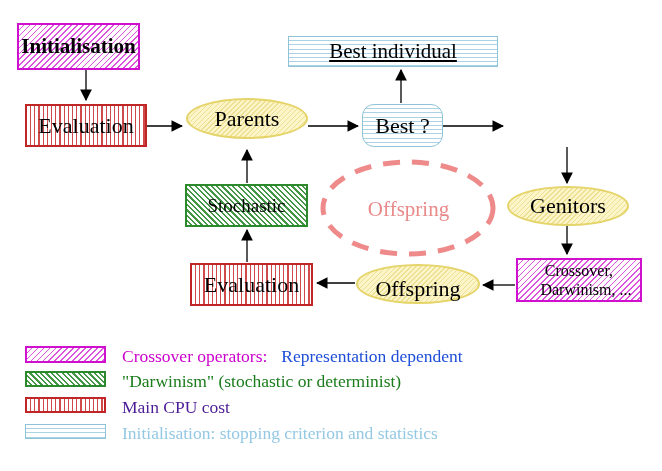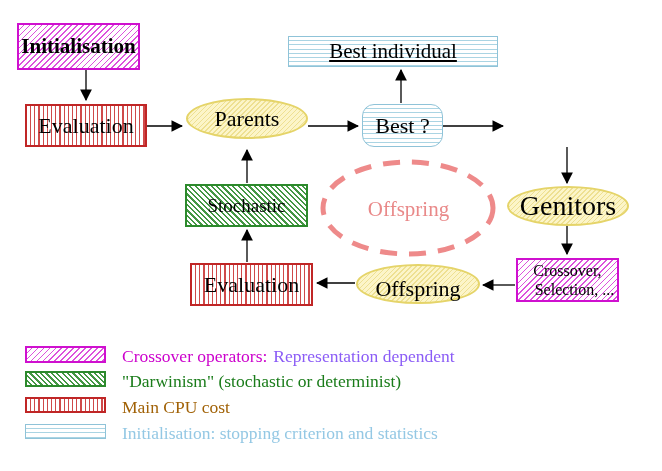--- a/index.html
+++ b/index.html
@@ -36,45 +36,45 @@
     background:repeating-linear-gradient(135deg,#fcf5c9 0px,#fcf5c9 2.4px,#eee092 2.4px,#eee092 3.5px);
   }
 
   
   #n-initialisation { left:17px; top:23px;  width:123px; height:47px; font-size:21px;font-weight:bold; }
   #n-evaluation-top { left:25px; top:104px; width:122px; height:43px; font-size:22px; }
   #n-parents        { left:186px;top:98px; width:122px; height:41px; font-size:22px; }
   #n-best           { left:288px;top:36px;  width:210px; height:31px; font-size:21px;text-decoration:underline; }
   #n-stop           { left:362px;top:104px; width:81px;  height:43px; font-size:22px; border-radius:12px; }
   #n-selection      { left:507px;top:103px; width:122px; height:43px; font-size:22px; }
-  #n-genitors       { left:507px;top:186px; width:122px; height:40px; font-size:28px;text-align:center; }
-  #n-crossover      { left:516px;top:258px; width:103px; height:44px; font-size:16px; line-height:19px; }
+  #n-genitors       { left:507px;top:186px; width:122px; height:40px; font-size:22px;text-align:center; }
+  #n-crossover      { left:516px;top:258px; width:126px; height:44px; font-size:16px; line-height:19px; }
   #n-offspring      { left:356px;top:264px; width:124px; height:40px; font-size:22px;align-items:flex-end; }
   #n-evaluation-bot { left:190px;top:263px; width:123px; height:43px; font-size:22px; }
   #n-replacement    { left:185px;top:184px; width:123px; height:43px; font-size:19px; }
   #n-generation     { left:340px;top:196px; width:137px; height:26px; font-size:21px;
                       color:#e98989; justify-content:center; }
   #crossover-lines { white-space:normal; }
   #crossover-lines .l2 { margin-left:14px; }
 
   
   .swatch { position:absolute; left:25px; width:81px; box-sizing:border-box; }
   #sw-stochastic { top:346px; height:17px; }
   #sw-darwinism  { top:371px; height:16px; }
   #sw-cpu        { top:397px; height:16px; }
   #sw-checkpoint { top:424px; height:15px; border-width:1px; }
   .legend-text { position:absolute; left:122px; font-size:17.5px; white-space:nowrap; }
   #lt-stochastic { top:346px; }
   #lt-darwinism  { top:371px; }
   #lt-cpu        { top:397px; }
   #lt-checkpoint { top:423px; }
   .c-magenta { color:#cc00cc; }
-  .c-gold    { color:#8b5cf6; margin-left:6px; }
+  .c-gold    { color:#1d4ed8; margin-left:14px; }
   .c-green   { color:#1a7c1a; }
-  .c-red     { color:#a16207; }
+  .c-red     { color:#4c1d95; }
   .c-blue    { color:#94c8e4; }
 </style>
 </head>
 <body>
 
 <div id="stage">
 
   <svg id="arrow-layer" viewBox="0 0 662 471" xmlns="http://www.w3.org/2000/svg">
     <defs>
       <marker id="ah" viewBox="0 0 10 10" refX="9" refY="5" markerWidth="9" markerHeight="9" orient="auto-start-reverse">
@@ -118,21 +118,21 @@
     </div>
 
 
   <div id="n-genitors" class="node ellipse-yellow">
       <span>Genitors</span>
     </div>
 
   <div id="n-crossover" class="node hatch-magenta">
     <div id="crossover-lines">
       <div>Crossover,</div>
-      <div class="l2">Selection, ...</div>
+      <div class="l2">Darwinism, ...</div>
     </div>
   </div>
 
   <div id="n-offspring" class="node ellipse-yellow">
       <span>Offspring</span>
     </div>
 
   <div id="n-evaluation-bot" class="node stripes-red">
       <span>Evaluation</span>
     </div>

